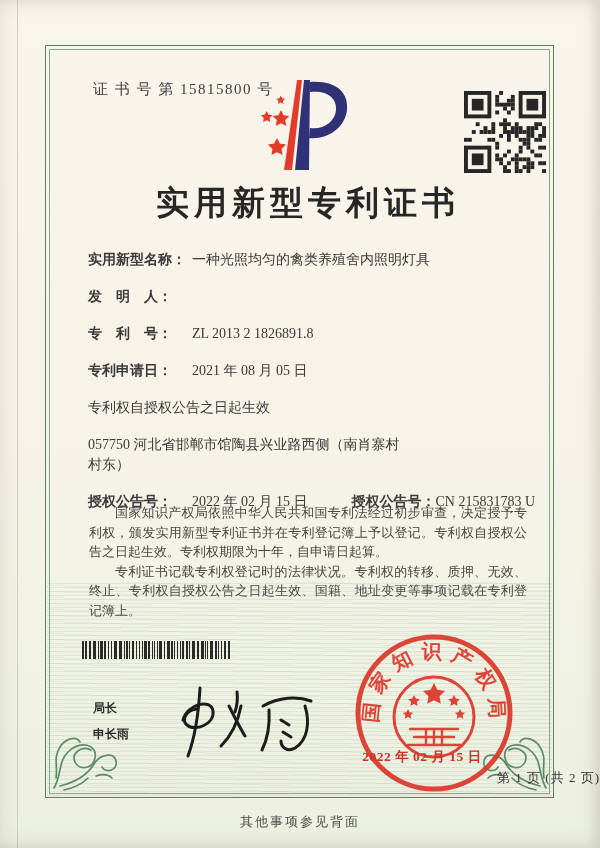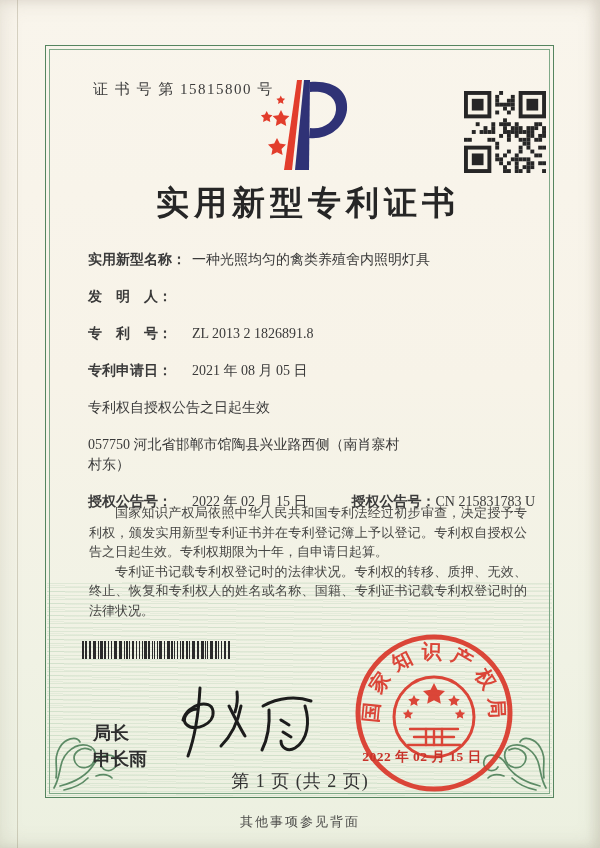--- a/index.html
+++ b/index.html
@@ -38,28 +38,28 @@
   .fvalue { flex:1; }
   .fvalue.addr { max-width:322px; }
   .grant-row { display:flex; margin-bottom:0; line-height:20px; }
   .grant-row .pair { display:flex; }
   .grant-row .pair.right { margin-left:44px; }
   .glabel { font-weight:600; white-space:pre; }
   .paragraphs { position:absolute; left:89px; top:503px; width:438px;
     font-size:13px; line-height:19.5px; color:#474745; }
   .paragraphs p { text-indent:2em; text-align:justify; }
   .barcode { position:absolute; left:82px; top:641px; width:152px; height:18px; }
-  .officer { position:absolute; left:93px; top:720px; font-size:18px; font-weight:600;
+  .officer { position:absolute; left:93px; top:695px; font-size:12px; font-weight:600;
     color:#2e2e2e; line-height:26px; font-family:"Liberation Sans","DejaVu Sans",sans-serif; }
   .signature { position:absolute; left:165px; top:676px; width:160px; height:92px; }
   .seal { position:absolute; left:352px; top:631px; width:164px; height:164px; opacity:.93; }
   .seal-date { position:absolute; left:340px; top:748px; width:164px; text-align:center;
     font-size:13.5px; font-weight:bold; color:#c8332a; letter-spacing:.5px; }
-  .page-no { position:absolute; top:769px; left:0; width:100%; text-align:center;
-    font-size:18px; color:#333; letter-spacing:1px; }
+  .page-no { position:absolute; top:769px; left:0; width:100%; text-align:right;
+    font-size:13px; color:#333; letter-spacing:1px; }
   .back-note { position:absolute; top:813px; left:0; width:100%; text-align:center;
     font-size:13px; color:#4c4c4a; letter-spacing:2px;font-family:Liberation Serif, serif; }
 </style>
 </head>
 <body>
 
 <div class="paper">
   <div class="fold-line"></div>
 
   <div class="guilloche"></div>
@@ -254,21 +254,21 @@
       </span>
       <span class="pair right">
         <span class="glabel">授权公告号：</span>
         <span>CN 215831783 U</span>
       </span>
     </div>
   </div>
 
   <div class="paragraphs">
     <p>国家知识产权局依照中华人民共和国专利法经过初步审查，决定授予专利权，颁发实用新型专利证书并在专利登记簿上予以登记。专利权自授权公告之日起生效。专利权期限为十年，自申请日起算。</p>
-    <p>专利证书记载专利权登记时的法律状况。专利权的转移、质押、无效、终止、恢复和专利权人的姓名或名称、国籍、专利证书记载专利权登记时的法律状况。</p>
+    <p>专利证书记载专利权登记时的法律状况。专利权的转移、质押、无效、终止、专利权自授权公告之日起生效、国籍、地址变更等事项记载在专利登记簿上。</p>
   </div>
 
   <svg class="barcode" id="barcode-svg" viewBox="0 0 152 18" preserveAspectRatio="none">
       <rect x="0" y="0" width="2" height="18" fill="#2a2a2a"></rect>
       <rect x="3" y="0" width="2" height="18" fill="#2a2a2a"></rect>
       <rect x="7" y="0" width="2" height="18" fill="#2a2a2a"></rect>
       <rect x="11" y="0" width="3" height="18" fill="#2a2a2a"></rect>
       <rect x="16" y="0" width="1" height="18" fill="#2a2a2a"></rect>
       <rect x="18" y="0" width="3" height="18" fill="#2a2a2a"></rect>
       <rect x="22" y="0" width="2" height="18" fill="#2a2a2a"></rect>

